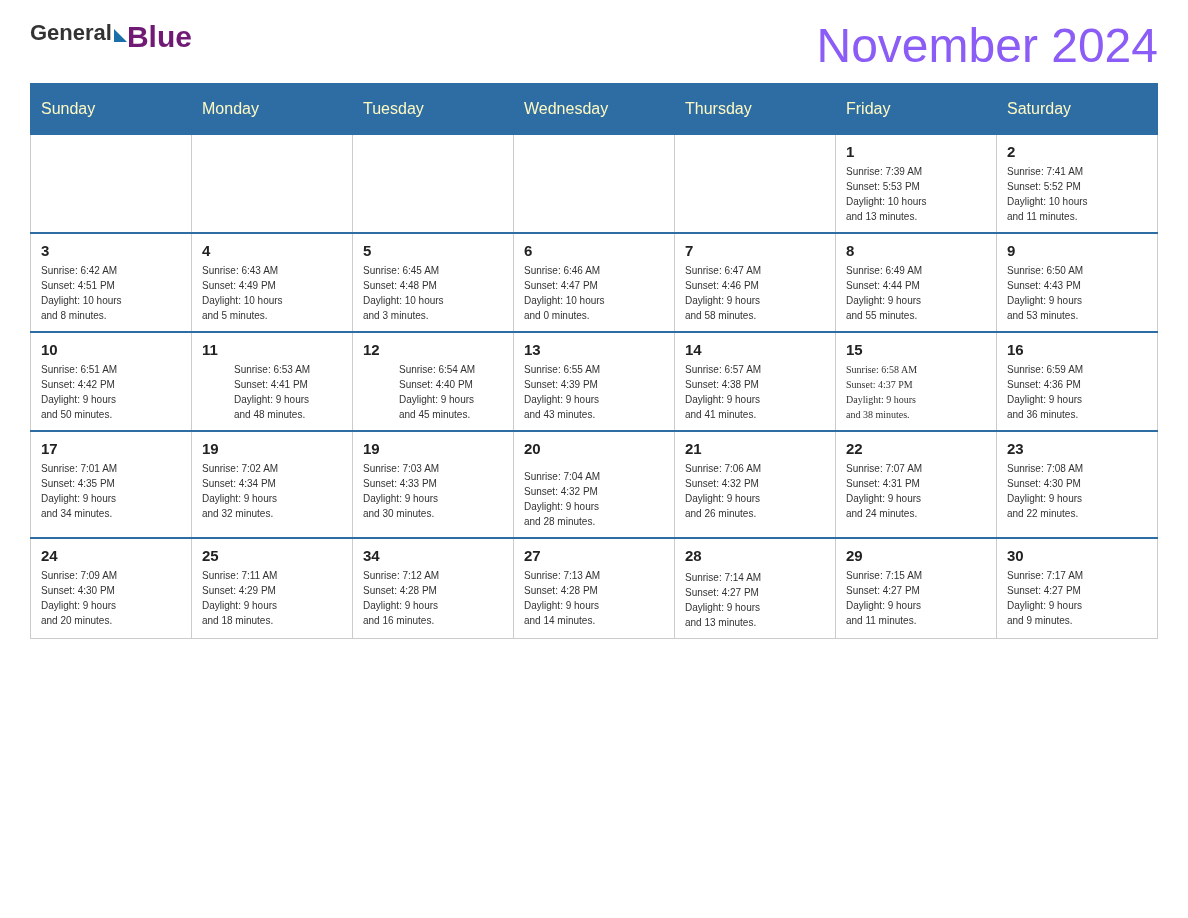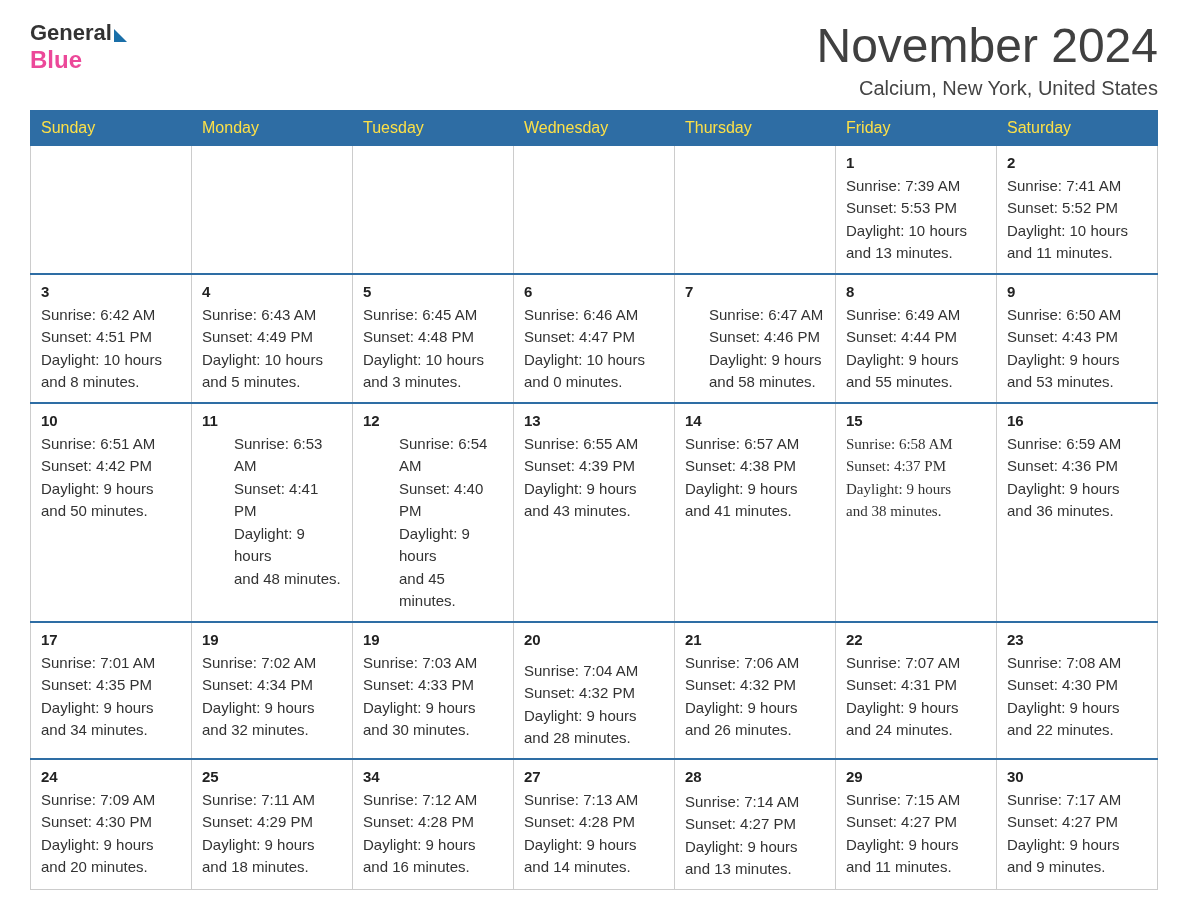--- a/index.html
+++ b/index.html
@@ -16,47 +16,47 @@
       align-items: flex-start;
       margin-bottom: 10px;
     }
     .logo {
       display: flex;
       align-items: center;
       gap: 0px;
     }
     .logo-icon {
       display: flex;
-      flex-direction: column;
+      flex-direction: row;
       align-items: flex-start;
     }
     .logo-row1 { display: flex; align-items: center; }
     .title-section {
       text-align: right;
     }
     .month-title {
       font-size: 48px;
       font-weight: normal;
-      color: #404040;
+      color: #8b5cf6;
       line-height: 1.1;
     }
     .location {
       font-size: 20px;
       color: #444;
       margin-top: 4px;
     }
     .calendar {
       width: 100%;
       border-collapse: collapse;
       margin-top: 10px;
     }
     .calendar th {
       background-color: #2e6da4;
-      color: #fde047;
-      padding: 8px 10px;
+      color: #fef9c3;
+      padding: 16px 10px;
       font-size: 16px;
       font-weight: normal;
       text-align: left;
       border: 1px solid #2e6da4;
     }
     .calendar td {
       vertical-align: top;
       padding: 8px 10px;
       border: 1px solid #ccc;
       width: 14.28%;
@@ -65,21 +65,21 @@
       color: #333;
       background: #fff;
     }
     .day-number {
       font-size: 15px;
       font-weight: bold;
       margin-bottom: 4px;
       color: #222;
     }
     .day-info {
-      font-size: 15px;
+      font-size: 10px;
       line-height: 1.5;
       color: #333;
     }
     .empty-cell {
       background: #f9f9f9;
     }
     .row-divider td {
       border-top: 2px solid #2e6da4;
     }
   </style>
@@ -87,27 +87,26 @@
 <body>
 
 <div class="header">
   <div class="logo">
     <div class="logo-icon">
       <div class="logo-row1">
         <span style="font-size:22px;font-weight:bold;color:#333;">General</span>
         <span style="display:inline-block;width:0;height:0;border-left:13px solid #1a6fa8;border-top:13px solid transparent;margin-left:2px;margin-top:4px;"></span>
       </div>
       <div>
-        <span style="font-size:24px;font-weight:bold;color:#ec4899;margin-left:0;">Blue</span>
+        <span style="font-size:30px;font-weight:bold;color:#701a75;margin-left:0;">Blue</span>
       </div>
     </div>
   </div>
   <div class="title-section">
     <div class="month-title">November 2024</div>
-    <div class="location">Calcium, New York, United States</div>
   </div>
 </div>
 
 <table class="calendar">
   <thead>
     <tr>
     <th>Sunday</th>
         <th>Monday</th>
         <th>Tuesday</th>
         <th>Wednesday</th>
@@ -162,21 +161,21 @@
         </td>
         <td>
           <div class="day-number">6</div>
           <div class="day-info" style="white-space: pre-line;">Sunrise: 6:46 AM
 Sunset: 4:47 PM
 Daylight: 10 hours
 and 0 minutes.</div>
         </td>
         <td>
           <div class="day-number">7</div>
-          <div class="day-info" style="white-space: pre-line; margin-left: 24px;">Sunrise: 6:47 AM
+          <div class="day-info" style="white-space: pre-line;">Sunrise: 6:47 AM
 Sunset: 4:46 PM
 Daylight: 9 hours
 and 58 minutes.</div>
         </td>
         <td>
           <div class="day-number">8</div>
           <div class="day-info" style="white-space: pre-line;">Sunrise: 6:49 AM
 Sunset: 4:44 PM
 Daylight: 9 hours
 and 55 minutes.</div>

